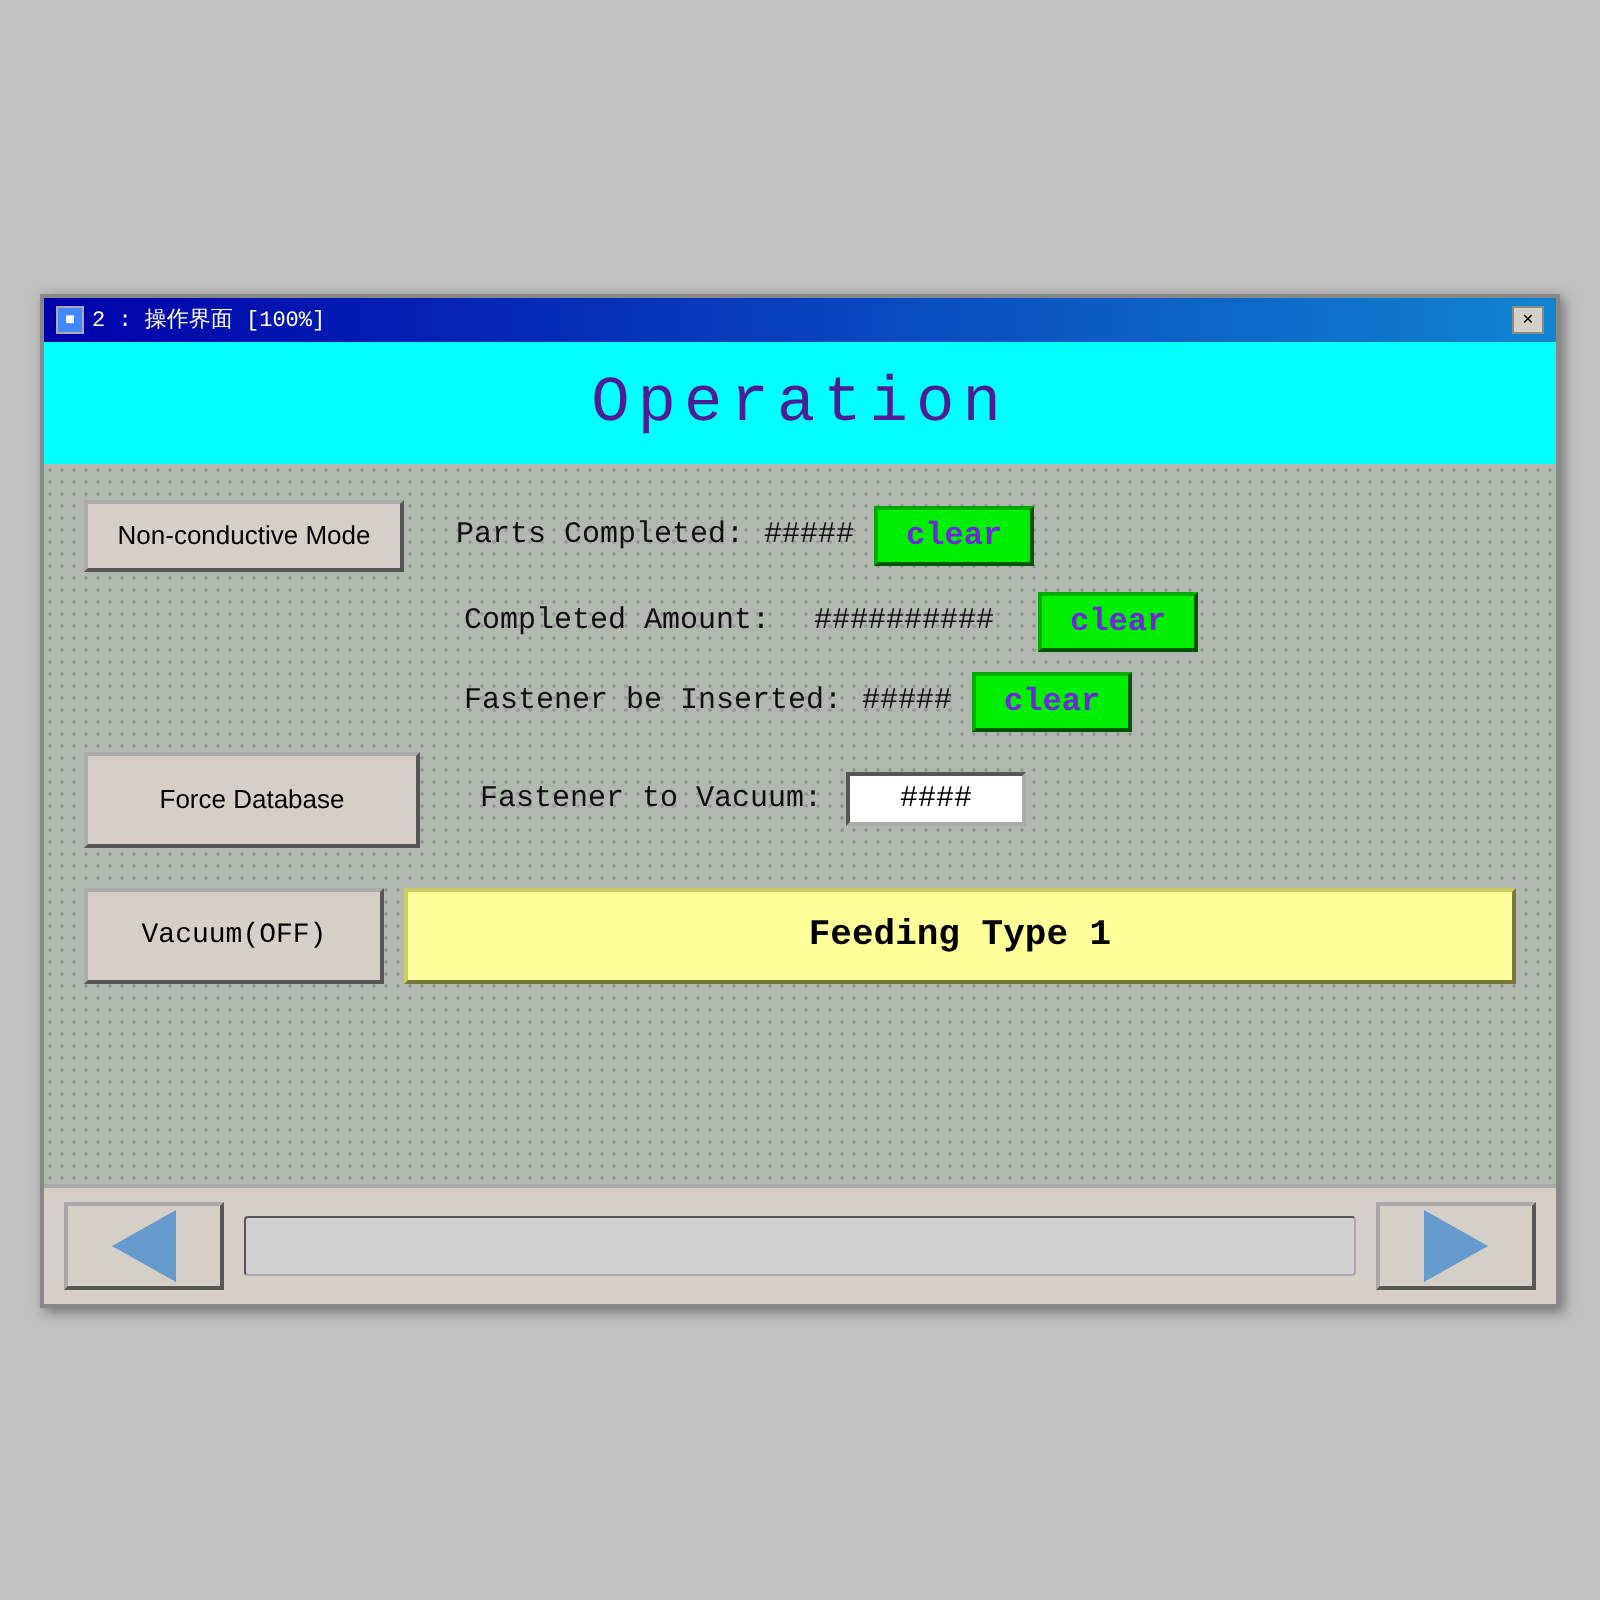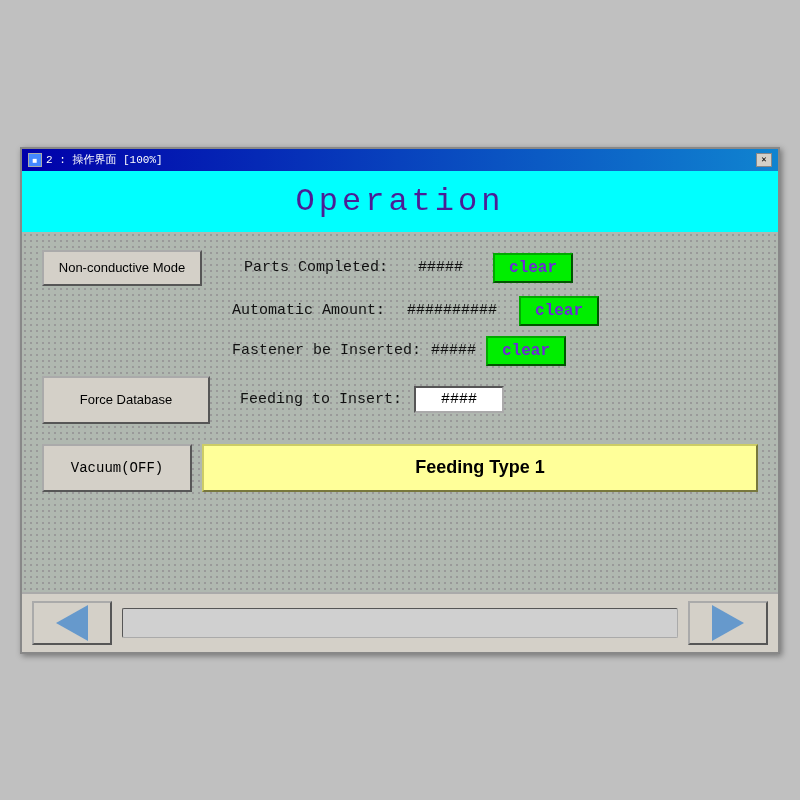--- a/index.html
+++ b/index.html
@@ -168,21 +168,21 @@
       font-family: 'Courier New', Courier, monospace;
       cursor: pointer;
     }
 
     .feeding-type-btn {
       flex: 1;
       height: 48px;
       font-size: 18px;
       background: #ffff99;
       border: 2px outset #cccc66;
-      font-family: Liberation Sans, sans-serif;
+      font-family: Liberation Mono, monospace;
       cursor: pointer;
       font-weight: bold;
     }
 
     .nav-bar {
       background: #d4d0c8;
       border-top: 2px solid #aaa;
       padding: 8px 10px;
       display: flex;
       align-items: center;
@@ -240,43 +240,43 @@
   </div>
 
   <div class="header-bar">
     <h1>Operation</h1>
   </div>
 
   <div class="content-area">
 
     <div class="row">
       <button class="non-conductive-btn">Non-conductive Mode</button>
-      <div style="flex:1; display:flex; align-items:center; justify-content:flex-start; padding-left:42px; gap:20px;">
+      <div style="flex:1; display:flex; align-items:center; justify-content:flex-start; padding-left:26px; gap:0;">
         <span class="label-text">Parts Completed:</span>
         <span class="value-text">#####</span>
         <button class="clear-btn">clear</button>
       </div>
     </div>
 
     <div class="row" style="margin-left:180px; gap:12px; padding-left:10px;">
-      <span class="label-text">Automatic Amount:</span>
+      <span class="label-text">Completed Amount:</span>
       <span class="value-text">##########</span>
       <button class="clear-btn">clear</button>
     </div>
 
     <div class="row" style="margin-left:180px; padding-left:10px;">
       <span class="label-text">Fastener be Inserted:</span>
       <span class="value-text">#####</span>
       <button class="clear-btn">clear</button>
     </div>
 
     <div class="row">
       <button class="force-db-btn">Force Database</button>
       <div style="flex:1; display:flex; align-items:center; justify-content:flex-start; padding-left:30px; gap:12px;">
-        <span class="label-text">Feeding to Insert:</span>
+        <span class="label-text">Fastener to Vacuum:</span>
         <input class="input-field" type="text" value="####" style="">
       </div>
     </div>
 
     <div class="bottom-row">
       <button class="vacuum-btn">Vacuum(OFF)</button>
       <button class="feeding-type-btn">Feeding Type 1</button>
     </div>
   </div>
 

